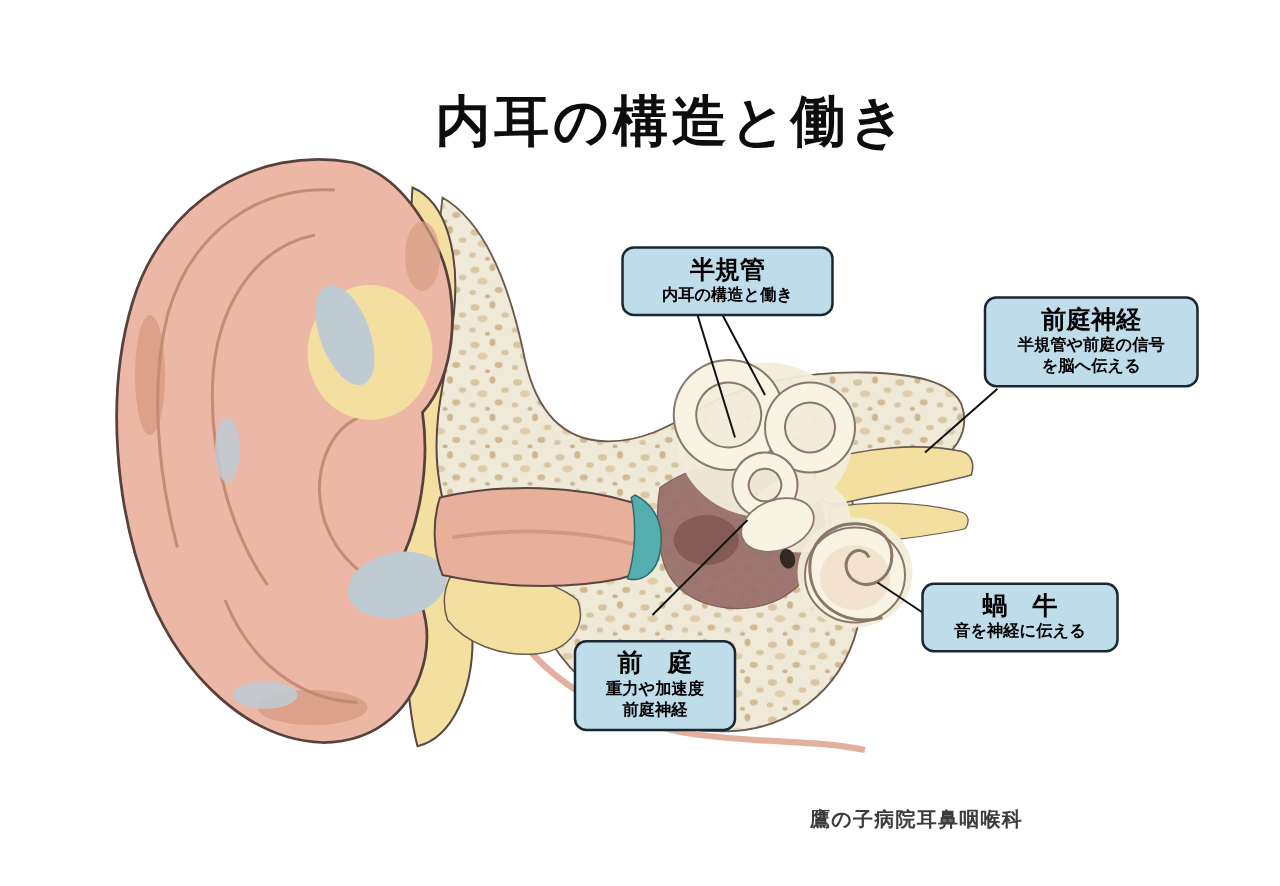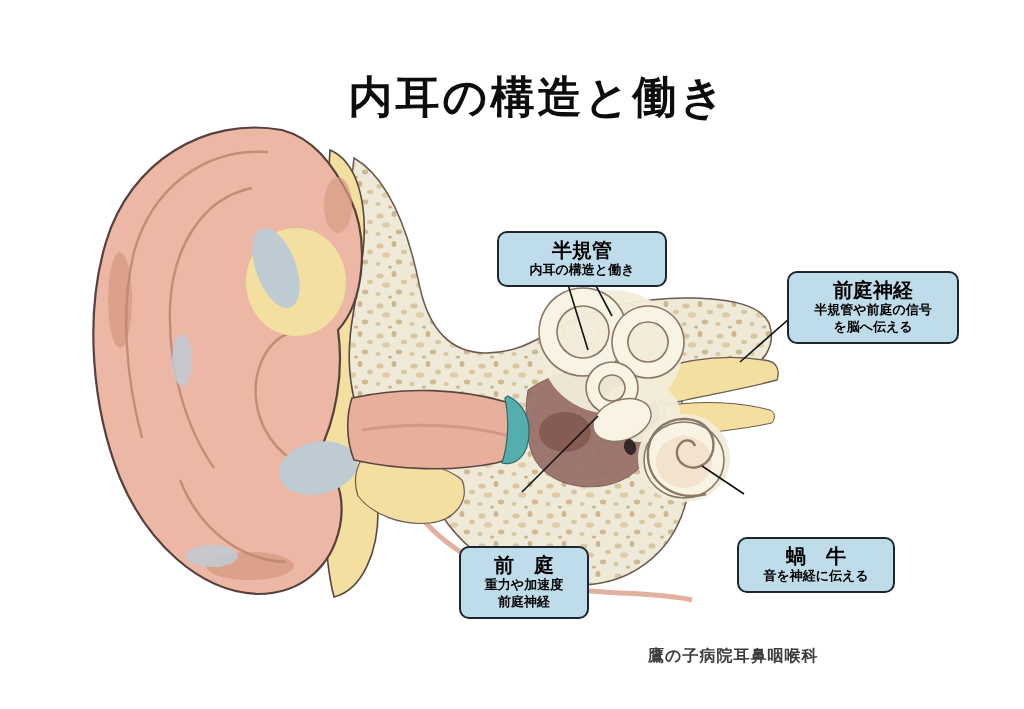--- a/index.html
+++ b/index.html
@@ -21,21 +21,20 @@
   #ear-svg{position:absolute;left:0;top:0;z-index:1;}
   .callout{
     position:absolute;
     background:#BFDCEA;
     border:2.5px solid #1b2631;
     border-radius:10px;
     text-align:center;
     padding:5px 10px 6px;
     box-sizing:border-box;
     z-index:3;
-    margin-top:34px;
   }
   .callout-title{font-weight:bold;font-size:20px;line-height:1.2;color:#000;}
   .callout-desc{font-weight:bold;font-size:13px;line-height:1.3;color:#000;}
   #credit{
     position:absolute;left:648px;top:646px;width:300px;
     font-size:16px;font-weight:bold;color:#3c3c3c;
     letter-spacing:1px;
     z-index:3;
   }
 </style>
@@ -198,20 +197,20 @@
     <div class="callout-desc">半規管や前庭の信号</div>
     <div class="callout-desc">を脳へ伝える</div>
   </div>
 
   <div class="callout" style="left:459px;top:512px;width:130px;">
     <div class="callout-title">前　庭</div>
     <div class="callout-desc">重力や加速度</div>
     <div class="callout-desc">前庭神経</div>
   </div>
 
-  <div class="callout" style="left:737px;top:503px;width:158px;">
+  <div class="callout" style="left:737px;top:466px;width:158px;">
     <div class="callout-title">蝸　牛</div>
     <div class="callout-desc">音を神経に伝える</div>
   </div>
 
   <div id="credit">鷹の子病院耳鼻咽喉科</div>
 
 </div>
 
 </body></html>

